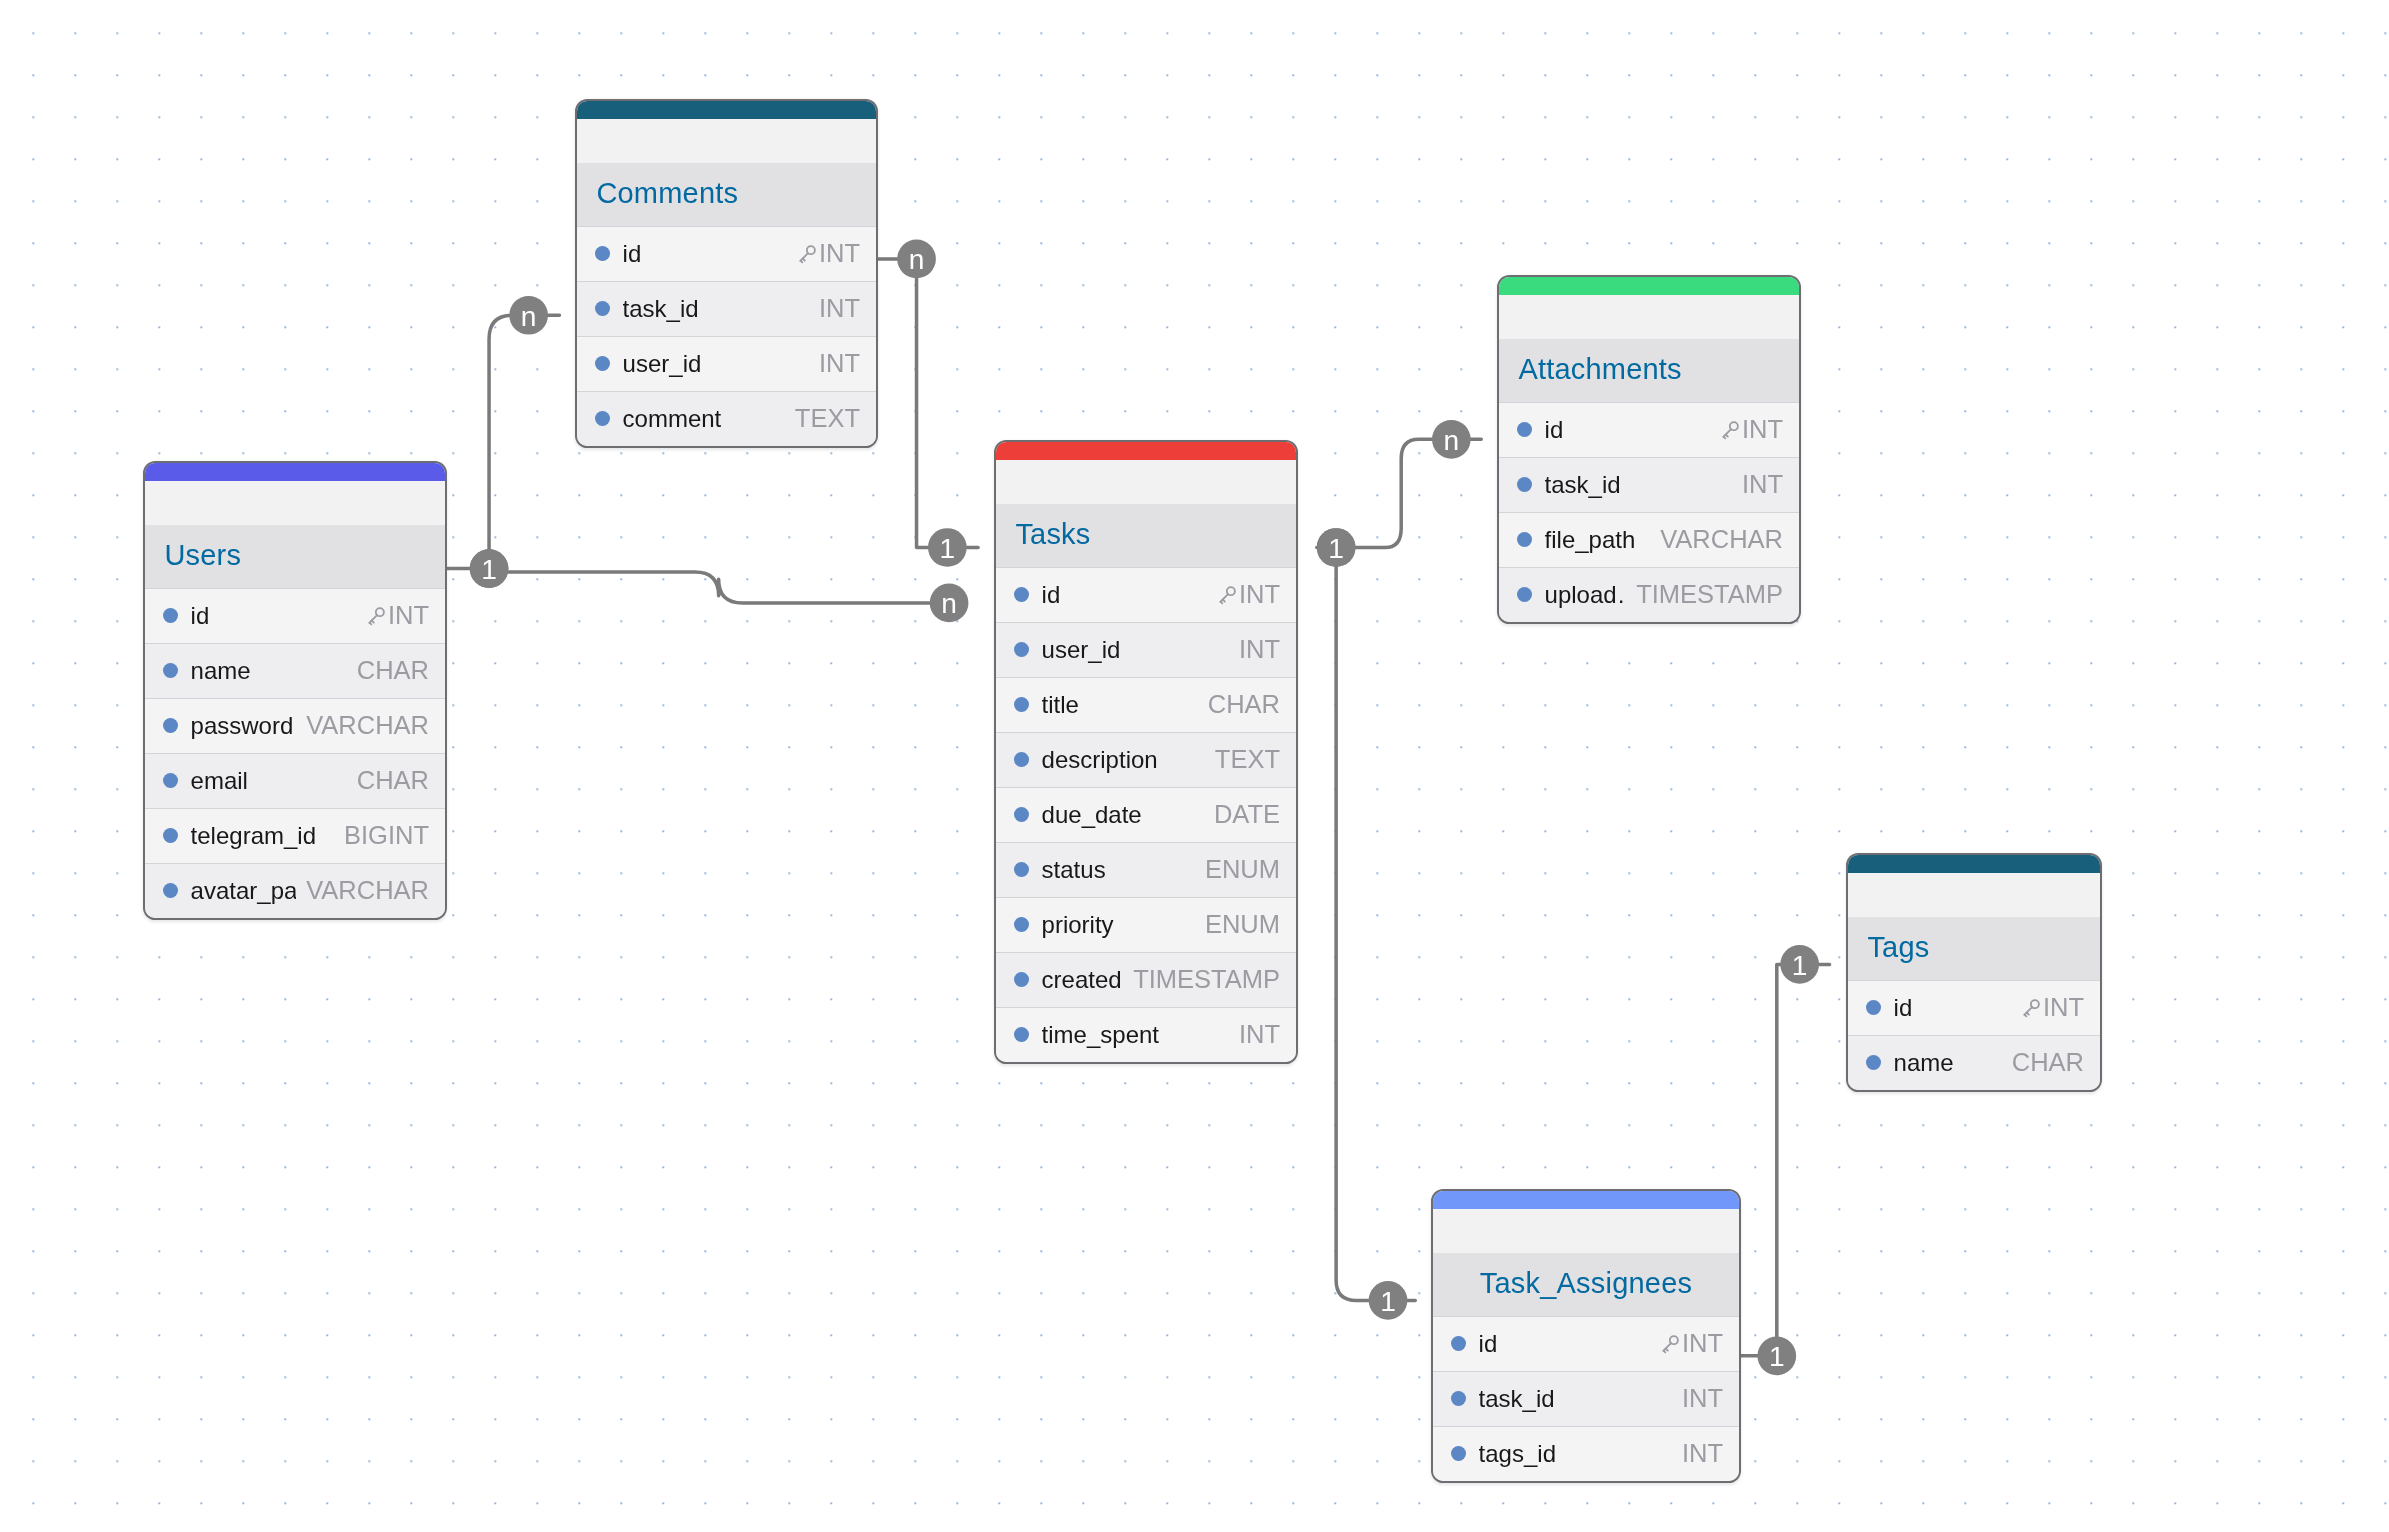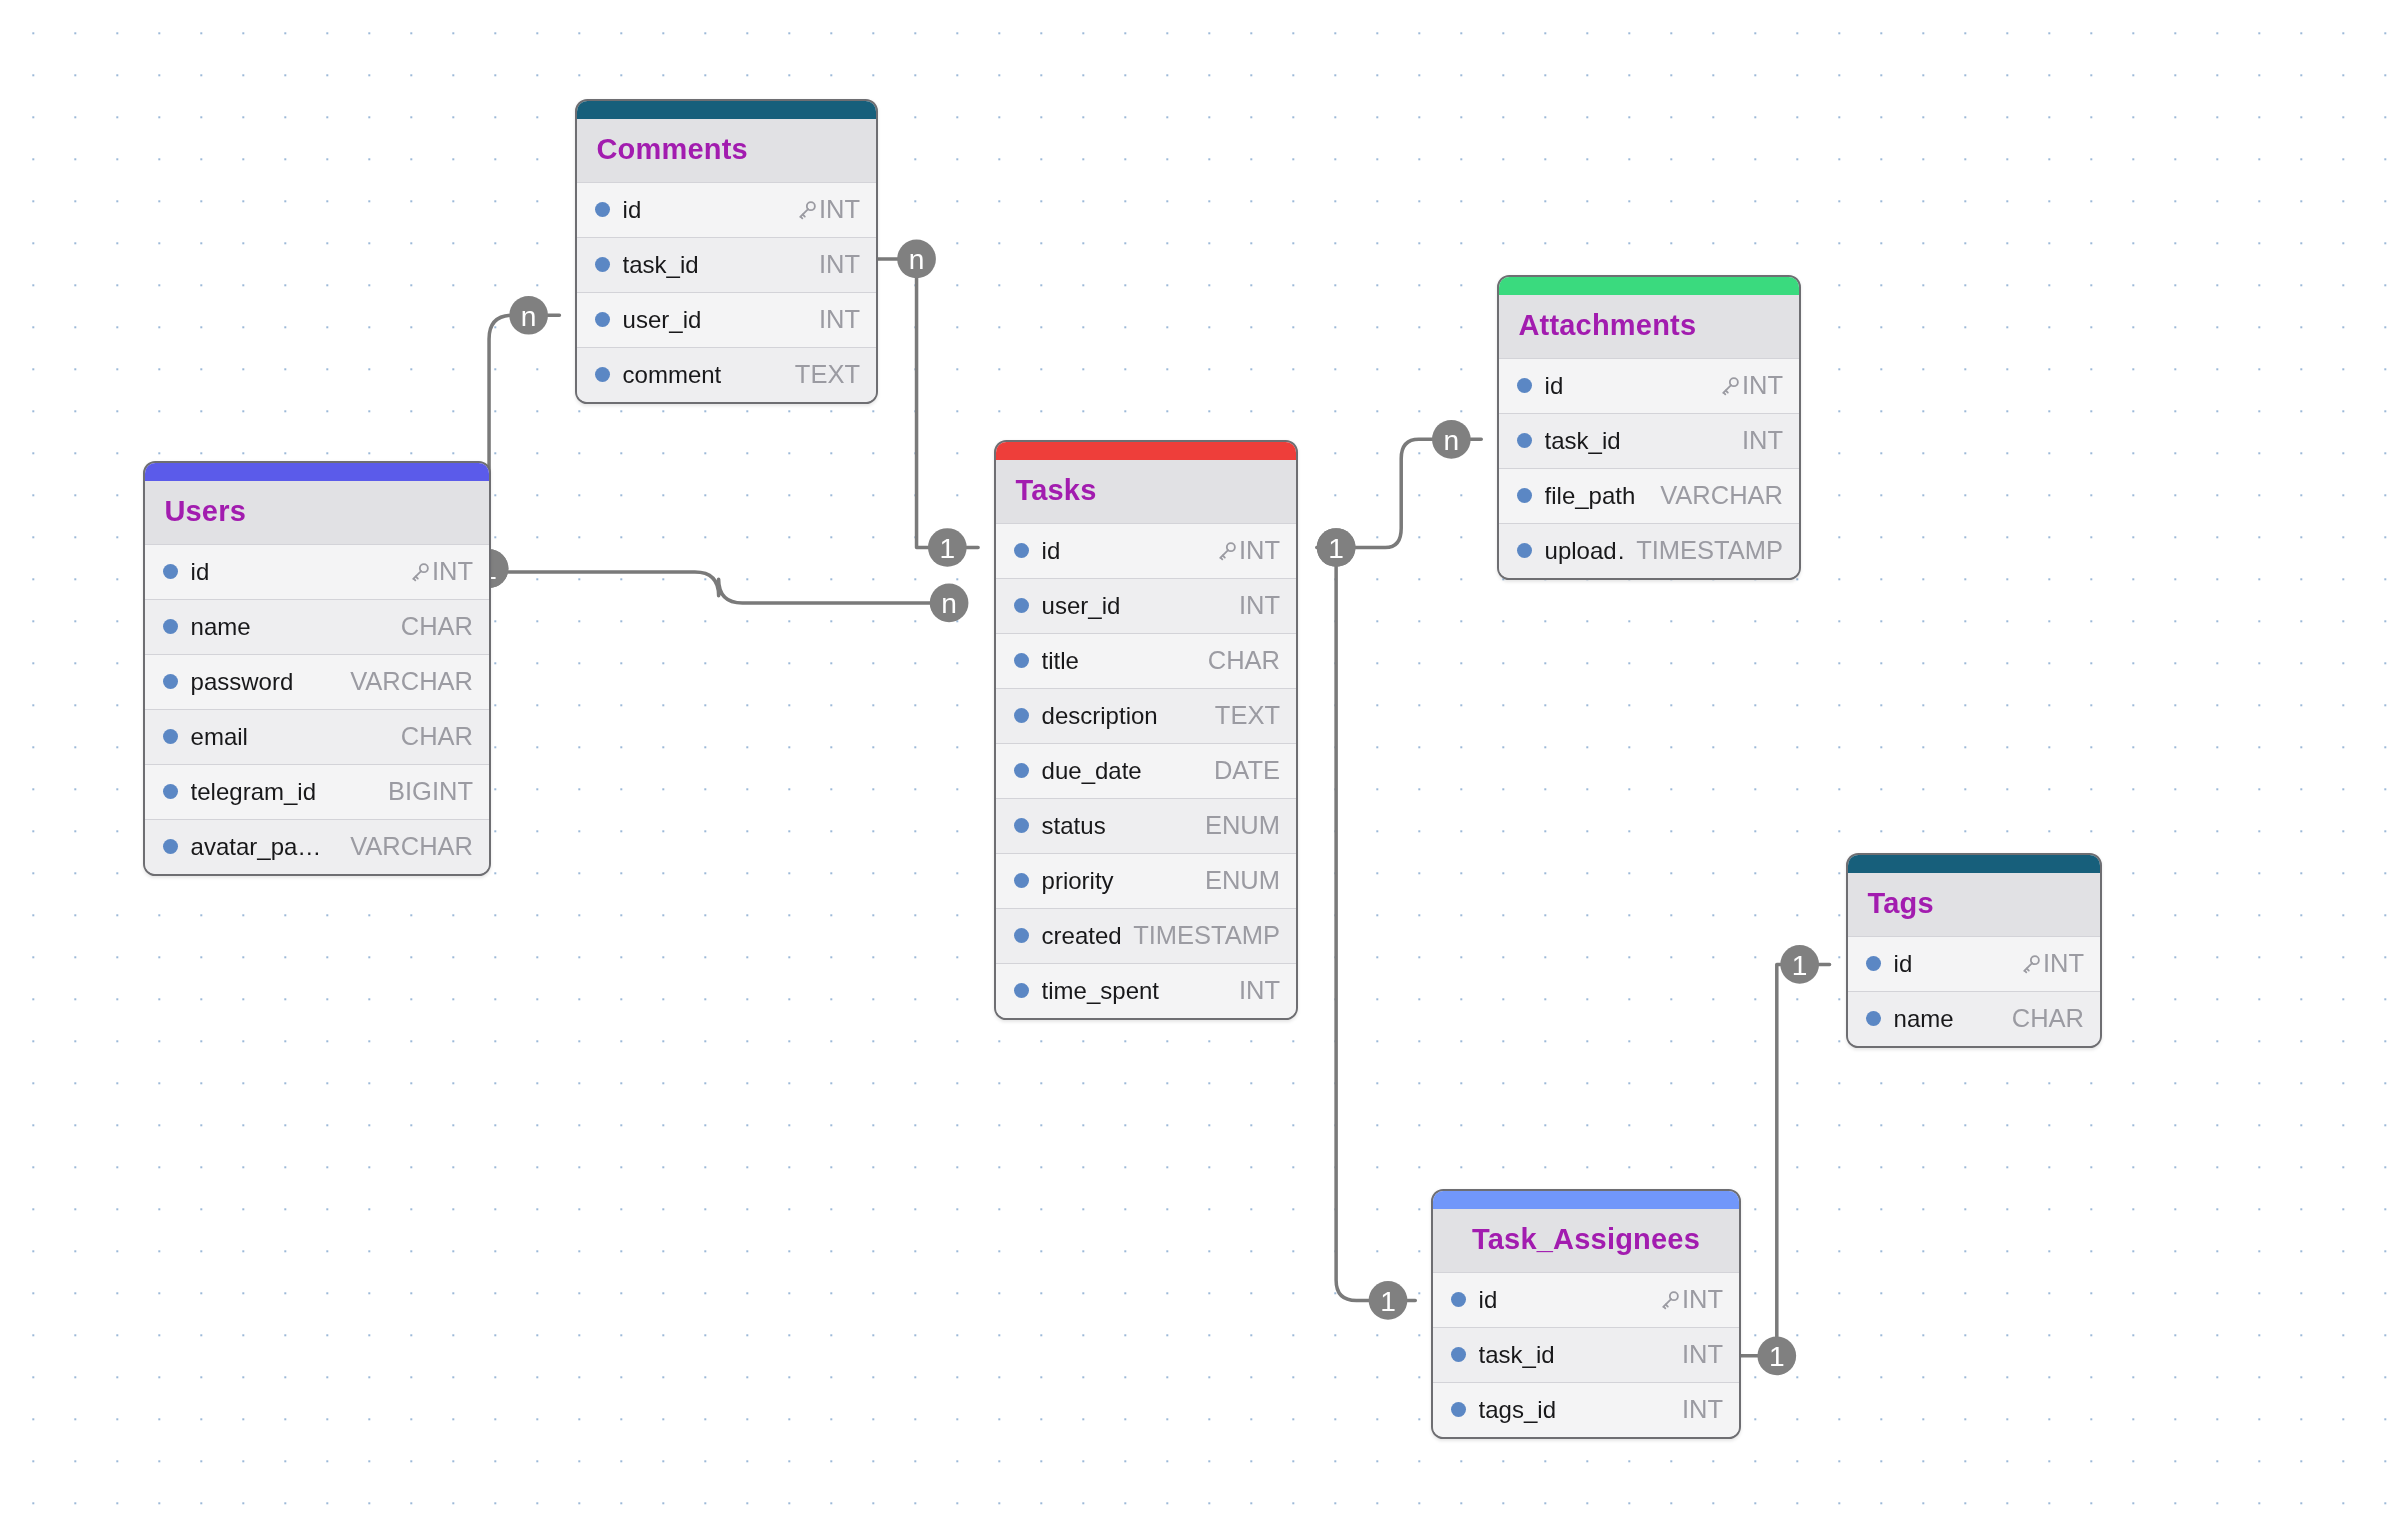--- a/index.html
+++ b/index.html
@@ -56,24 +56,25 @@
     box-shadow: 0 1.8px 3.5px rgba(0,0,0,0.10);
   }
   .accent-bar {
     height: 17.6px;
     width: 100%;
   }
   .entity-title {
     background: #e1e1e4;
     padding: 14px 19.4px 16px 19.4px;
     font-size: 29px;
-    font-weight: bold;
-    color: #a21caf;
+    font-weight: normal;
+    color: #0369a1;
     letter-spacing: 0.2px;
     white-space: nowrap;
+    margin-top: 44px;
   }
   .field-row {
     display: flex;
     align-items: center;
     height: 55px;
     padding: 0 16px 0 17.6px;
     border-top: 1.8px solid #d3d3d8;
     box-sizing: border-box;
     background: #f4f4f5;
   }
@@ -217,21 +218,21 @@
           </span>
         </div>
         <div class="field-row alt">
           <span class="field-dot"></span>
           <span class="field-name">comment</span>
           <span class="field-right">
             <span class="field-type">TEXT</span>
           </span>
         </div>
       </div>
-      <div class="entity" style="left: 143px; top: 461px; width: 348px;">
+      <div class="entity" style="left: 143px; top: 461px; width: 304px;">
         <div class="accent-bar" style="background: rgb(91, 91, 234);"></div>
         <div class="entity-title">Users</div>
         <div class="field-row">
           <span class="field-dot"></span>
           <span class="field-name">id</span>
           <span class="field-right">
             <svg class="key-icon" viewBox="0 0 24 24" fill="none" stroke="#9b9ba2" stroke-width="1.9" stroke-linecap="round" stroke-linejoin="round">
               <circle cx="15.5" cy="8.5" r="4.2"></circle>
               <path d="M12.6 11.6 L4.5 19.7"></path>
               <path d="M7.0 17.2 L9.2 19.4"></path>

